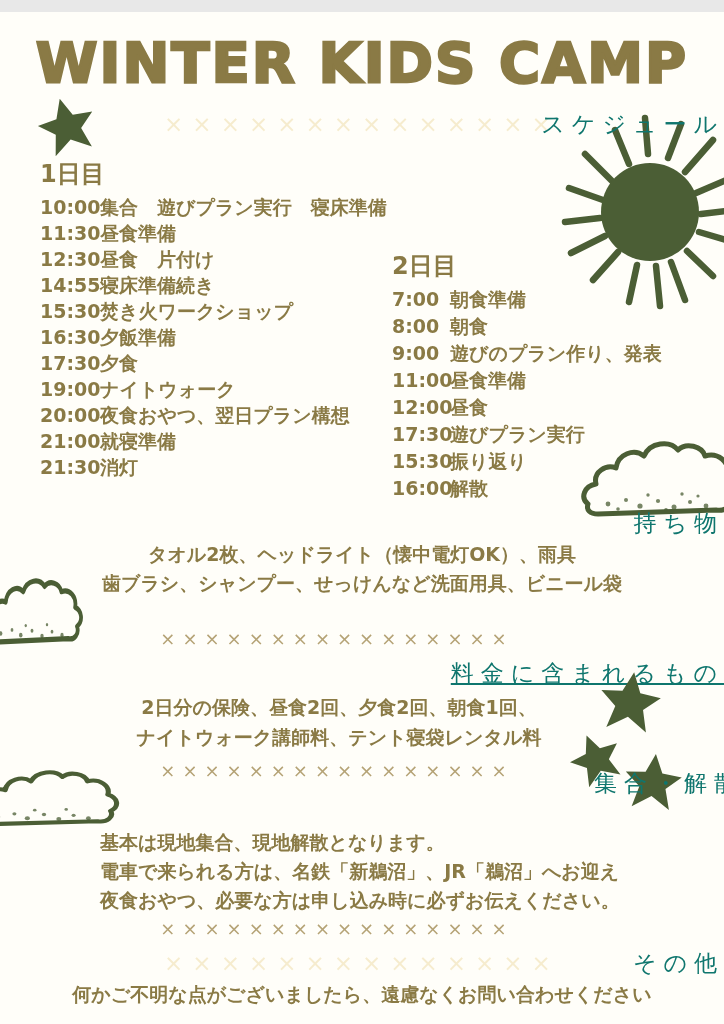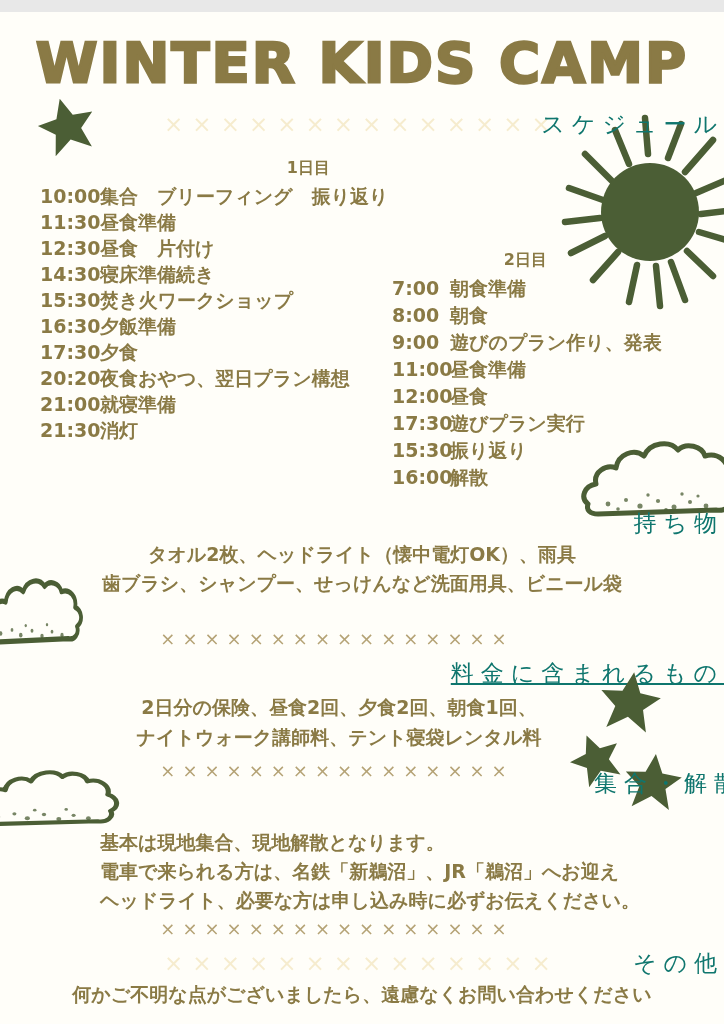--- a/index.html
+++ b/index.html
@@ -25,21 +25,21 @@
   }
   .heading-wrap{position:absolute;left:0;width:100%;height:34px;}
   .heading-wrap .section-heading{position:relative;z-index:1;top:0;}
   .heading-wrap .bg-cross{top:2px;}
   .sep{
     position:absolute;left:0;width:100%;text-align:center;
     font-size:18px;letter-spacing:7px;color:#b5a376;white-space:nowrap;
     transform:translateX(-25px);
   }
   .day-col{position:absolute;color:#8a7a45;font-weight:bold;}
-  .day-label{font-size:16px;text-align:right;color:#8a7a45;font-weight:bold;}
+  .day-label{font-size:24px;text-align:left;color:#8a7a45;font-weight:bold;}
   .day-rows{margin-top:4px;}
   .sched-row{white-space:nowrap;font-size:19px;color:#8a7a45;}
   .day1 .sched-row{line-height:26px;}
   .day2 .sched-row{line-height:27px;}
   .time{display:inline-block;font-weight:bold;letter-spacing:0px;}
   .day1 .time{width:60px;}
   .day2 .time{width:58px;}
   .activity{font-weight:bold;}
   .body-lines{
     position:absolute;left:0;width:100%;text-align:center;
@@ -89,28 +89,29 @@
         <line x1="57" y1="74" x2="29" y2="46"></line>
         <line x1="73" y1="56" x2="59" y2="22"></line>
       </g>
       <circle cx="94" cy="104" r="49" fill="#4b5e35"></circle>
     </svg>
   </div>
 
   <div class="day-col day1" style="left:40px;top:146px;width:300px;">
     <div class="day-label" style="width:290px;">1日目</div>
     <div class="day-rows">
-      <div class="sched-row"><span class="time">10:00</span><span class="activity">集合　ブリーフィング　振り返り</span></div>
+      <div class="sched-row"><span class="time">10:00</span><span class="activity">集合　遊びプラン実行　寝床準備</span></div>
       <div class="sched-row"><span class="time">11:30</span><span class="activity">昼食準備</span></div>
       <div class="sched-row"><span class="time">12:30</span><span class="activity">昼食　片付け</span></div>
-      <div class="sched-row"><span class="time">14:30</span><span class="activity">寝床準備続き</span></div>
+      <div class="sched-row"><span class="time">14:55</span><span class="activity">寝床準備続き</span></div>
       <div class="sched-row"><span class="time">15:30</span><span class="activity">焚き火ワークショップ</span></div>
       <div class="sched-row"><span class="time">16:30</span><span class="activity">夕飯準備</span></div>
       <div class="sched-row"><span class="time">17:30</span><span class="activity">夕食</span></div>
-      <div class="sched-row"><span class="time">20:20</span><span class="activity">夜食おやつ、翌日プラン構想</span></div>
+      <div class="sched-row"><span class="time">19:00</span><span class="activity">ナイトウォーク</span></div>
+      <div class="sched-row"><span class="time">20:00</span><span class="activity">夜食おやつ、翌日プラン構想</span></div>
       <div class="sched-row"><span class="time">21:00</span><span class="activity">就寝準備</span></div>
       <div class="sched-row"><span class="time">21:30</span><span class="activity">消灯</span></div>
     </div>
   </div>
 
   <div class="day-col day2" style="left:392px;top:238px;width:200px;">
     <div class="day-label" style="width:155px;">2日目</div>
     <div class="day-rows">
       <div class="sched-row"><span class="time">7:00</span><span class="activity">朝食準備</span></div>
       <div class="sched-row"><span class="time">8:00</span><span class="activity">朝食</span></div>
@@ -206,21 +207,21 @@
           <circle cx="70" cy="57" r="1.9"></circle>
           <circle cx="104" cy="56" r="1.9"></circle>
       </g>
     </svg>
   </div>
 
   <div class="section-heading" style="top:756px;padding-left:20px;">集合・解散</div>
   <div class="body-lines left-align" style="top:816px;">
     <div>基本は現地集合、現地解散となります。</div>
     <div>電車で来られる方は、名鉄「新鵜沼」、JR「鵜沼」へお迎え</div>
-    <div>ヘッドライト、必要な方は申し込み時に必ずお伝えください。</div>
+    <div>夜食おやつ、必要な方は申し込み時に必ずお伝えください。</div>
   </div>
 
   <div class="sep" style="top:906px;">××××××××××××××××</div>
 
   <div class="heading-wrap" style="top:936px;">
     <div class="bg-cross">××××××××××××××</div>
     <div class="section-heading">その他</div>
   </div>
   <div class="body-lines" style="top:968px;">
     <div>何かご不明な点がございましたら、遠慮なくお問い合わせください</div>

